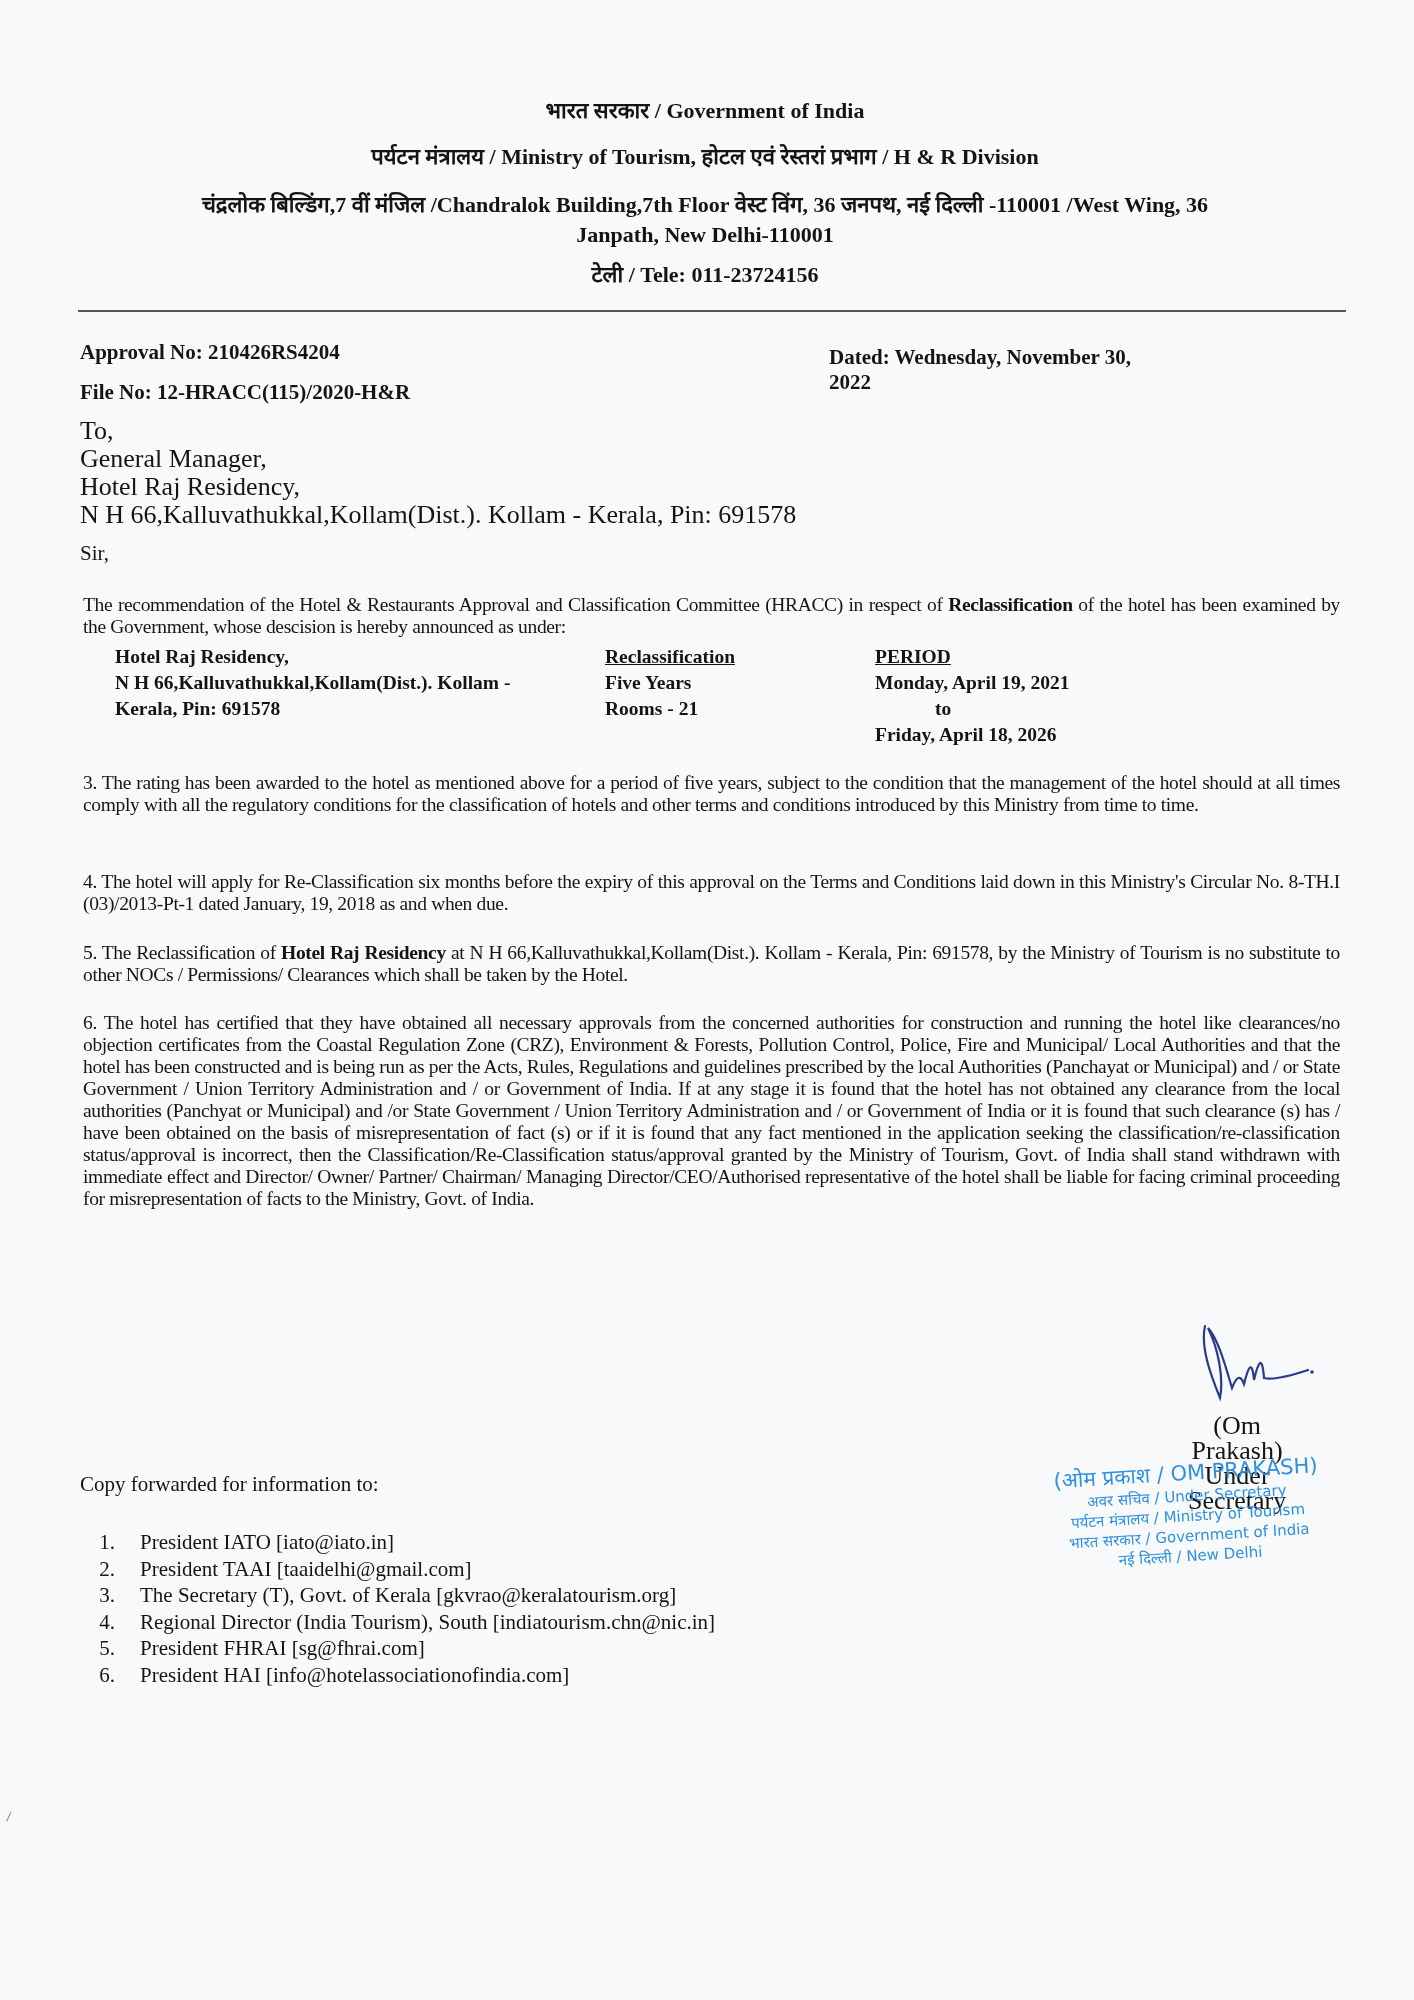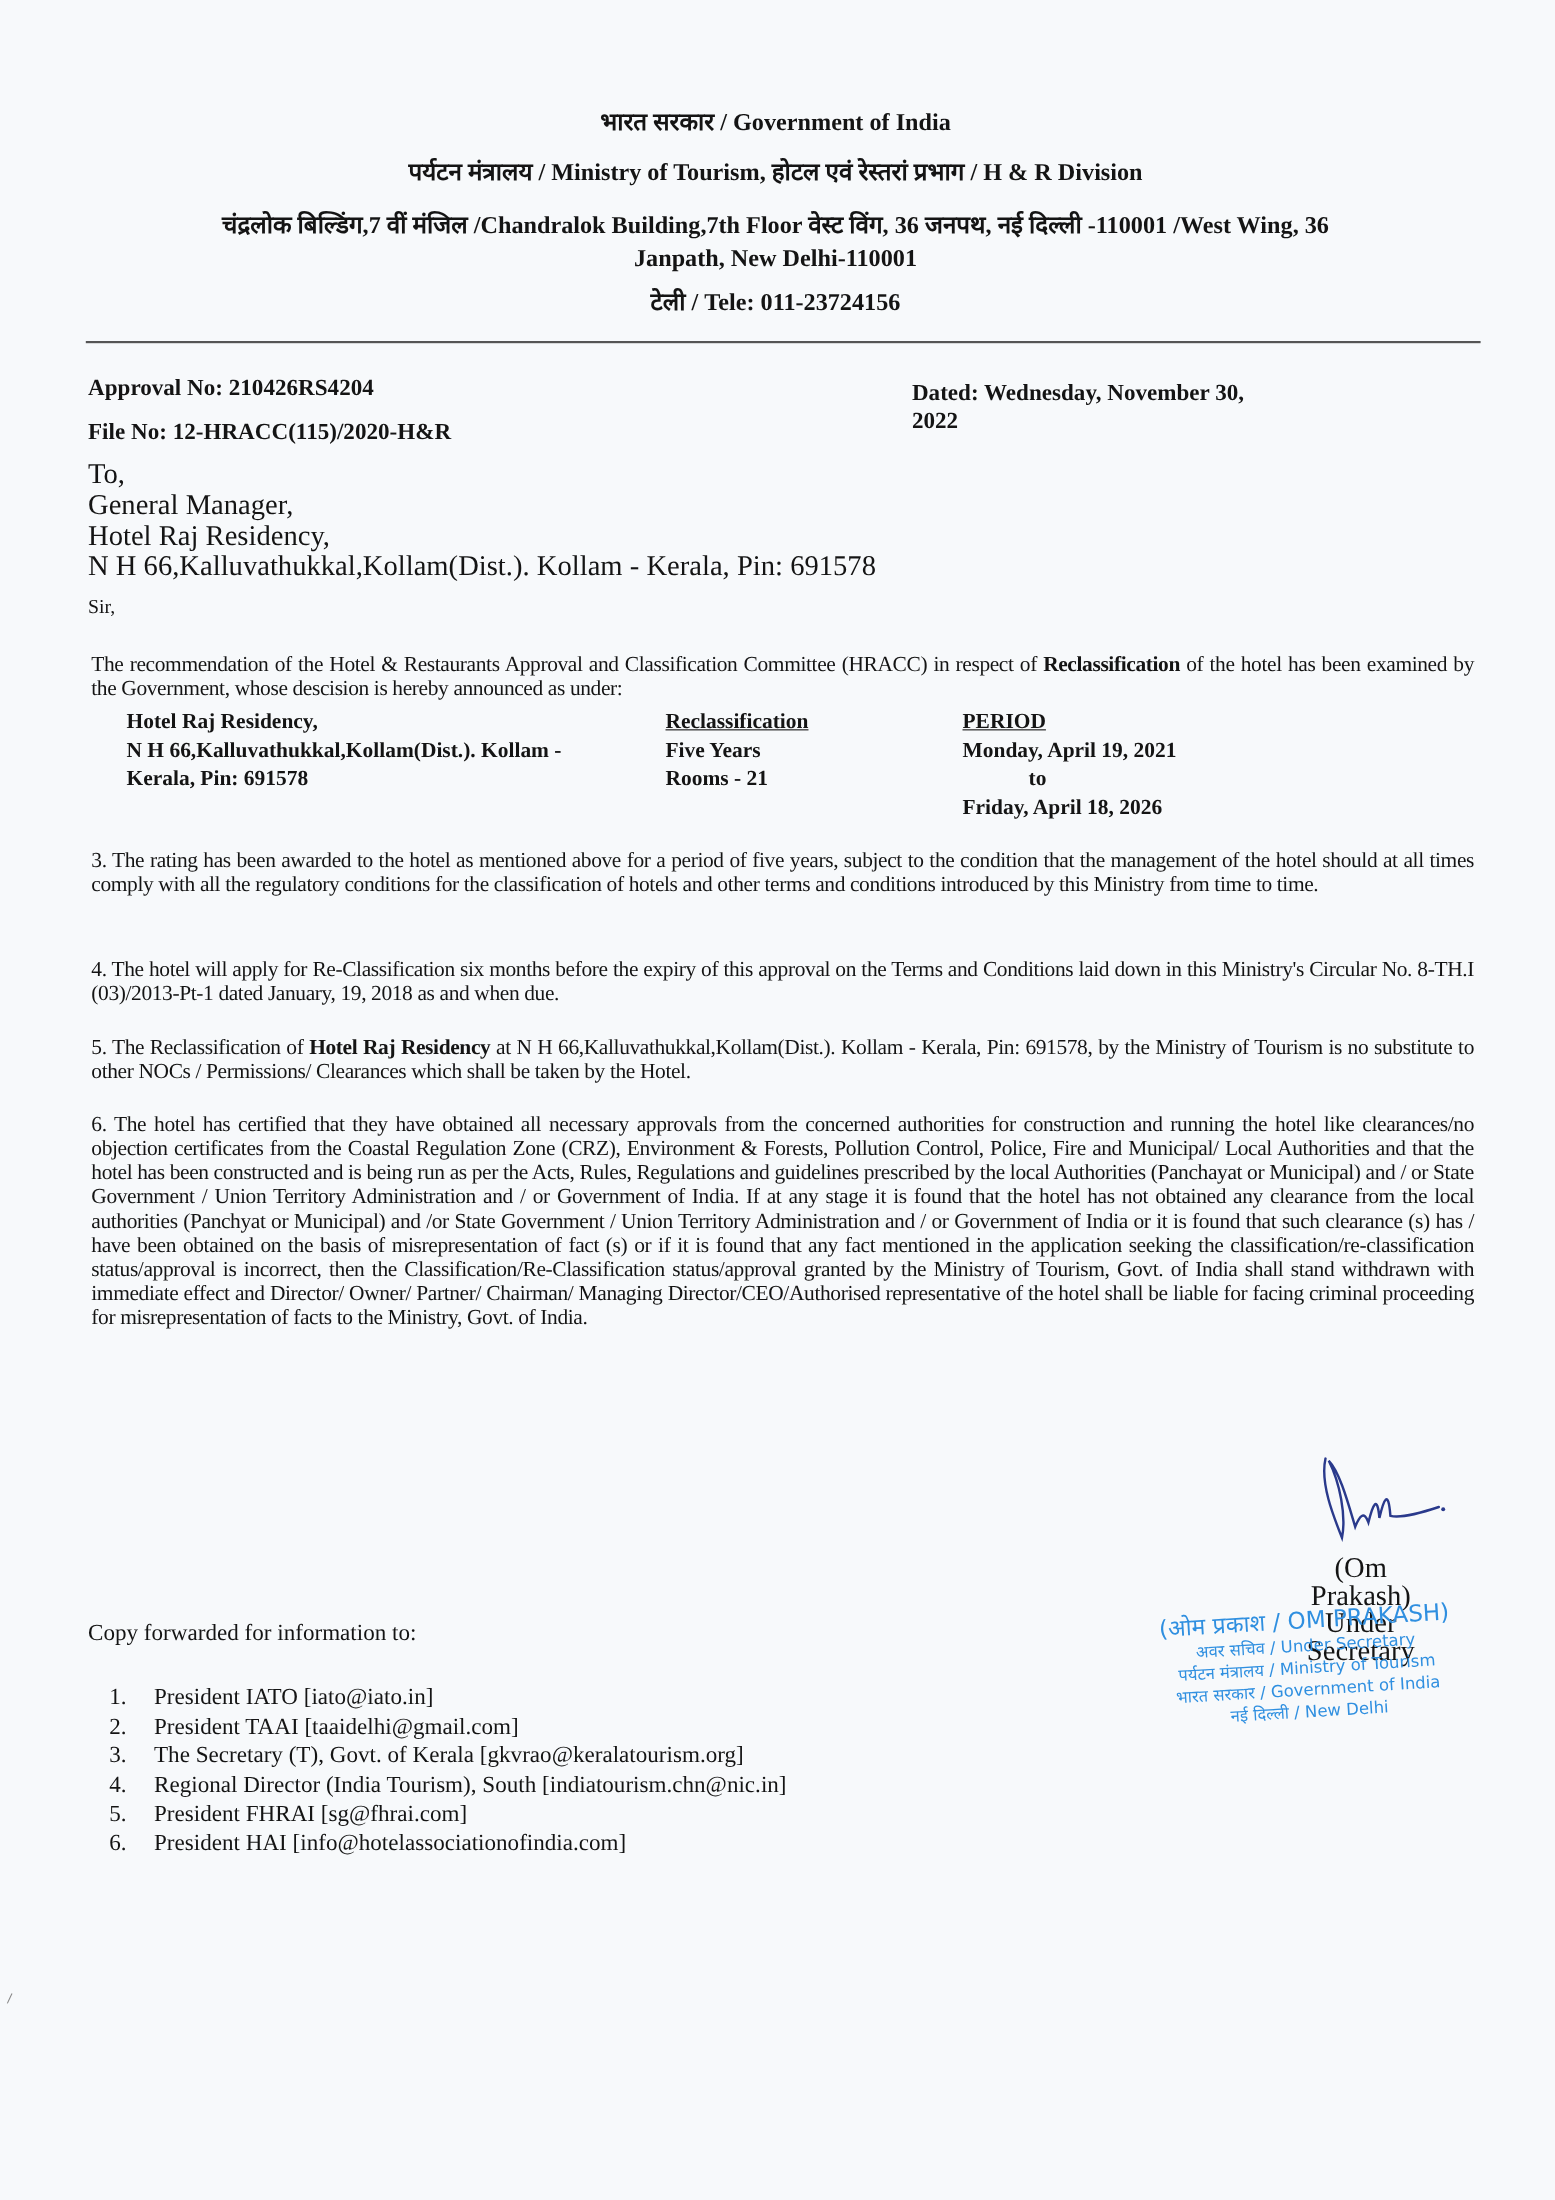--- a/index.html
+++ b/index.html
@@ -18,21 +18,21 @@
     .hdr-1 { margin-bottom: 20px; }
     .hdr-2 { margin-bottom: 20px; }
     .hdr-3 { line-height: 30px; }
     .hdr-4 { margin-top: 2px; margin-bottom: 10px; }
     .hdr-5 { margin-top: 14px; }
     .rule { position: absolute; left: 78px; top: 310px; width: 1268px; height: 0; border-top: 2px solid #555; }
     .meta-left { position: absolute; left: 80px; top: 340px; font-weight: bold; font-size: 21px; }
     .meta-left .line { margin-bottom: 15px; }
     .meta-right { position: absolute; left: 829px; top: 345px; font-weight: bold; font-size: 21px; }
     .address { position: absolute; left: 80px; top: 417px; font-size: 26px; line-height: 28px; }
-    .salutation { position: absolute; left: 80px; top: 541px; font-size: 18px; }
+    .salutation { position: absolute; left: 80px; top: 541px; font-size: 21px; }
     .para { position: absolute; left: 83px; width: 1257px; font-size: 19.5px; line-height: 22px; text-align: justify; letter-spacing: -0.35px; }
     .p-intro { top: 594px; }
     .p-3 { top: 772px; line-height: 22px; }
     .p-4 { top: 871px; }
     .p-5 { top: 942px; }
     .p-6 { top: 1012px; }
     .grid { position: absolute; left: 80px; top: 644px; width: 1260px; font-weight: bold; font-size: 19.5px; line-height: 26px; }
     .col { position: absolute; top: 0; }
     .col-a { left: 0; width: 520px; }
     .col-b { left: 525px; width: 180px; }

